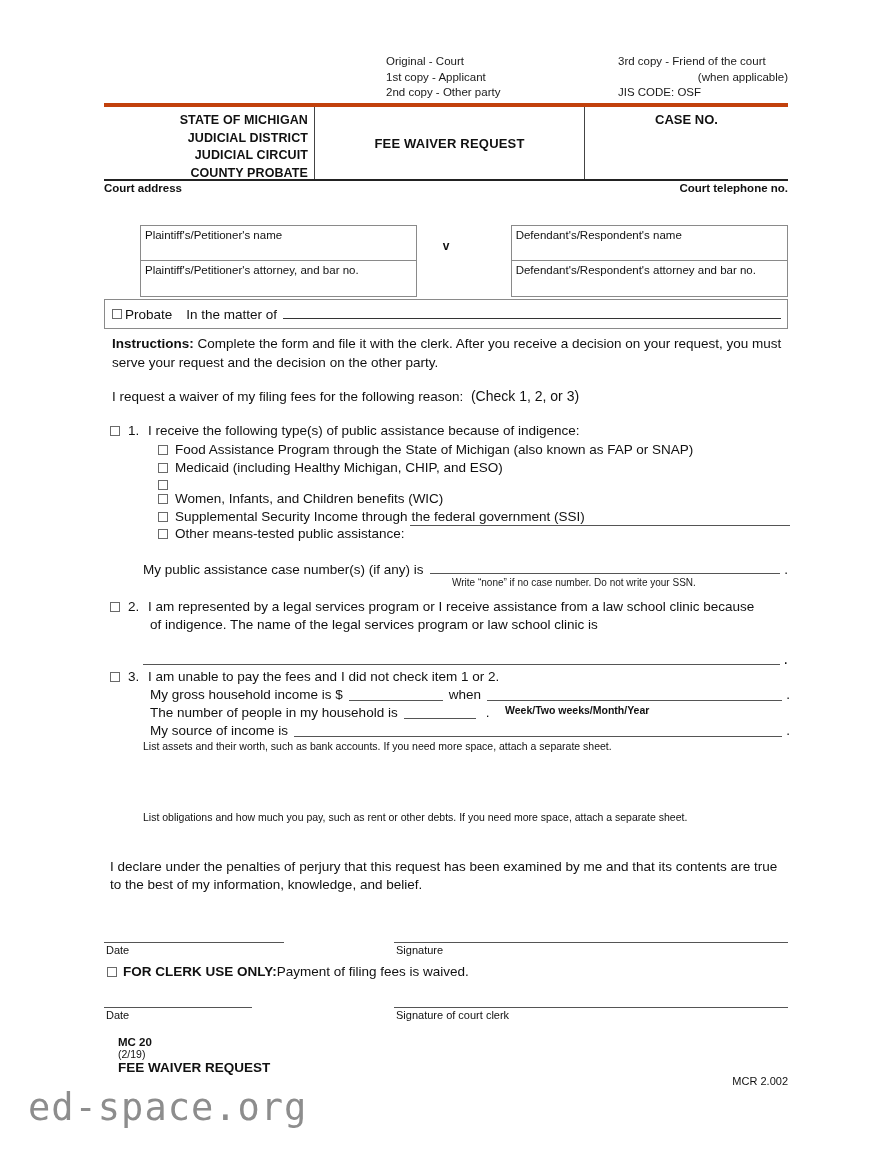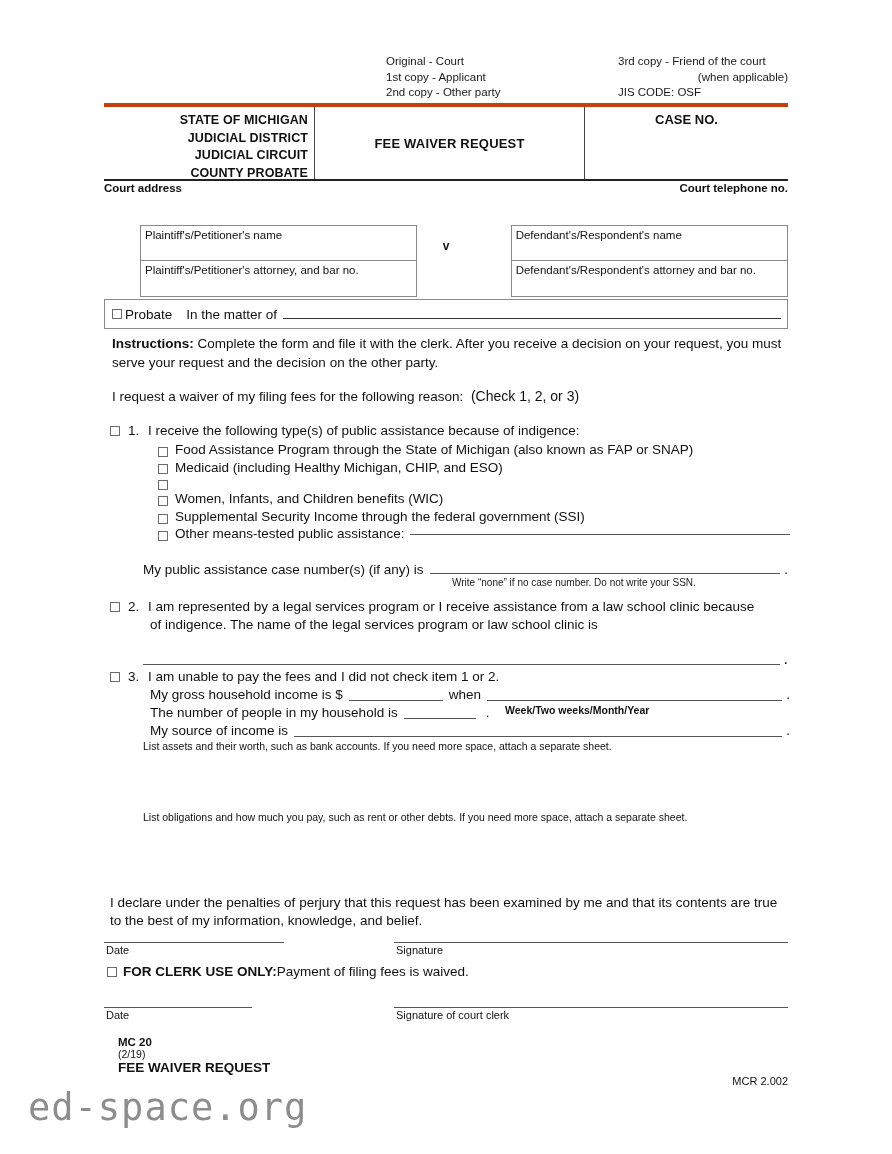--- a/index.html
+++ b/index.html
@@ -221,21 +221,21 @@
     flex: 0 0 auto;
   }
   .itext { flex: 1 1 auto; }
 
   .sublist {
     margin-left: 40px;
     margin-top: 1px;
   }
   .subrow {
     display: flex;
-    align-items: center;
+    align-items: flex-start;
     line-height: 17.6px;
     padding-left: 8px;
   }
   .subrow .checkbox { margin-top: 4px; margin-right: 7px; }
   .subrow .stext { flex: 0 0 auto; }
   .subrow .rule { margin-left: 5px; top: 0px; }
 
   
   .casenum {
     position: absolute;
@@ -309,21 +309,21 @@
     position: absolute;
     left: 143px;
     top: 811px;
     font-size: 10.5px;
   }
 
   
   .declaration {
     position: absolute;
     left: 110px;
-    top: 894px;
+    top: 858px;
     width: 680px;
     font-size: 13.5px;
     line-height: 18px;
   }
 
   
   .sigline1 {
     position: absolute;
     left: 104px;
     top: 942px;

